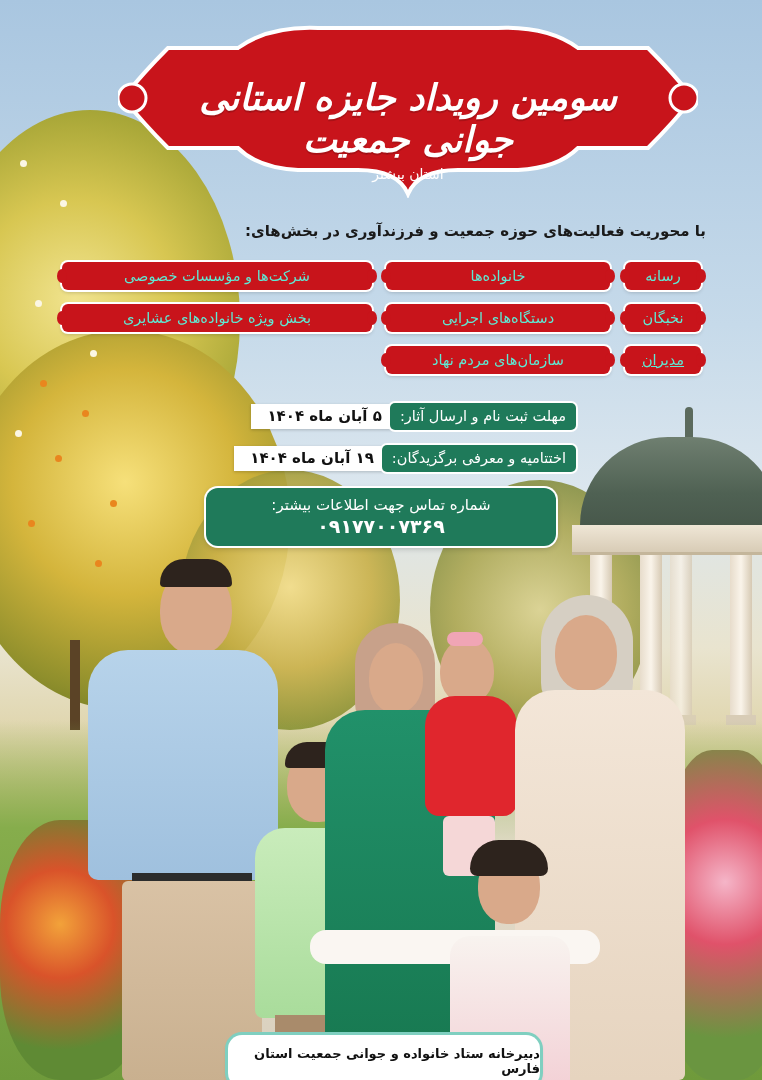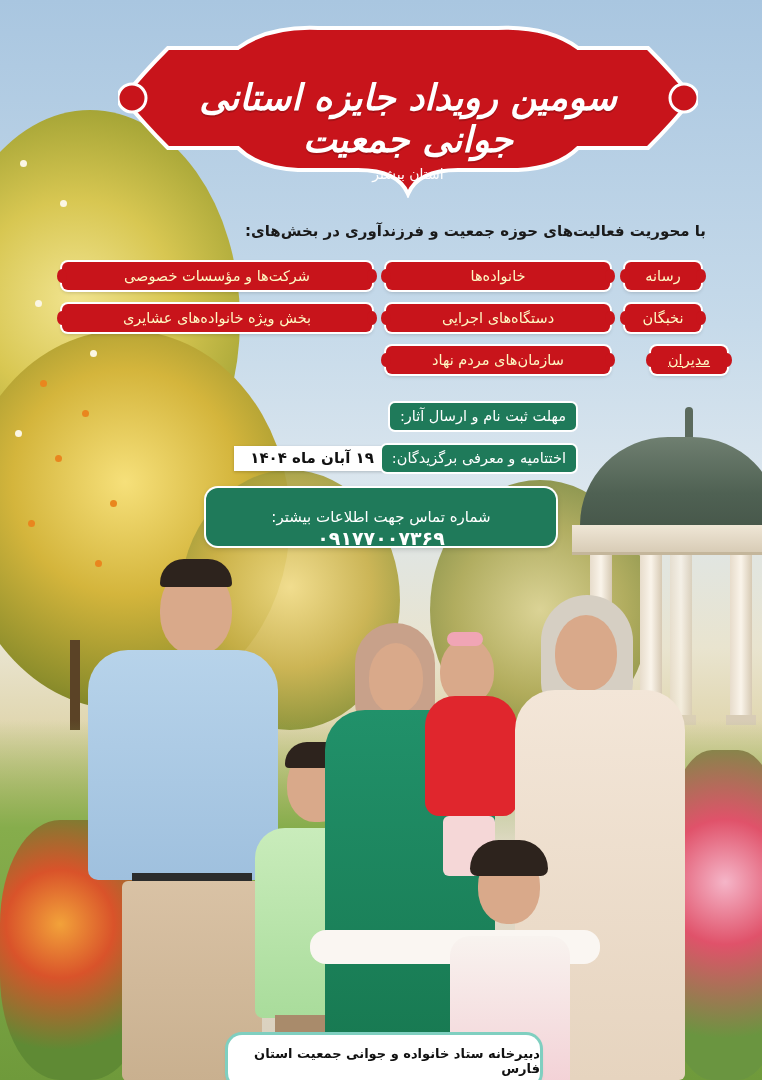--- a/index.html
+++ b/index.html
@@ -43,36 +43,36 @@
     color:#fff; font-family:"DejaVu Serif", serif; font-weight:bold; font-style:italic; font-size:36px;
     letter-spacing:-1px; text-shadow:0 2px 0 rgba(0,0,0,.15); }
   .title-sub { position:absolute; left:0; top:148px; width:580px; text-align:center; direction:rtl;
     color:#fff; font-size:14px; }
 
   
   .intro { position:absolute; right:56px; top:222px; direction:rtl; font-weight:bold; font-size:15px; color:#1a1a1a; }
 
   
   .tag { position:absolute; height:28px; display:flex; align-items:center; justify-content:center;
-    direction:rtl; color:#fef9c3; font-size:14.5px; background:#c8141b;
+    direction:rtl; color:#5eead4; font-size:14.5px; background:#c8141b;
     border-radius:6px; box-shadow:0 0 0 2px #fff, 0 2px 4px rgba(0,0,0,.25); }
   .tag::before, .tag::after { content:""; position:absolute; top:7px; width:10px; height:14px; background:#c8141b; border-radius:50%; }
   .tag::before { left:-5px; } .tag::after { right:-5px; }
 
   
   .date-row { position:absolute; height:27px; display:flex; direction:rtl; align-items:center; }
   .date-label { background:#1f7a5a; color:#fff; height:27px; line-height:27px; padding:0 10px;
     border-radius:5px; font-size:14.5px; box-shadow:0 0 0 2px #fff; position:relative; z-index:2; }
   .date-value { background:#fff; color:#111; font-weight:bold; height:25px; line-height:25px; padding:0 14px 0 16px;
     margin-right:-6px; border-radius:0 0 0 0; font-size:15px; box-shadow:0 1px 3px rgba(0,0,0,.2); }
 
   
   .contact { position:absolute; left:206px; top:488px; width:350px; height:58px; background:#1f7a5a; border-radius:12px;
     box-shadow:0 0 0 2px #fff, 0 2px 6px rgba(0,0,0,.25); text-align:center; direction:rtl; color:#fff; }
-  .contact-label { display:block; font-size:15px; margin-top:20px; }
+  .contact-label { display:block; font-size:15px; margin-top:8px; }
   .contact-phone { display:block; font-size:19px; font-weight:bold; letter-spacing:2px; margin-top:1px; }
 
   
   .person { position:absolute; }
   .head { position:absolute; border-radius:50% 50% 46% 46%; background:#d9a98a; }
   .hair { position:absolute; background:#2d231d; }
   .body { position:absolute; }
 
   
   .footer { position:absolute; left:228px; top:1035px; width:312px; height:52px; background:#fff; border-radius:14px;
@@ -179,25 +179,26 @@
   <div class="intro">با محوریت فعالیت‌های حوزه جمعیت و فرزندآوری در بخش‌های:</div>
 
   <div class="tag" style="left:625px;top:262px;width:76px;">رسانه</div>
   <div class="tag" style="left:386px;top:262px;width:224px;">خانواده‌ها</div>
   <div class="tag" style="left:62px;top:262px;width:310px;">شرکت‌ها و مؤسسات خصوصی</div>
 
   <div class="tag" style="left:625px;top:304px;width:76px;">نخبگان</div>
   <div class="tag" style="left:62px;top:304px;width:310px;">بخش ویژه خانواده‌های عشایری</div>
   <div class="tag" style="left:386px;top:304px;width:224px;">دستگاه‌های اجرایی</div>
 
-  <div class="tag" style="left:651px;top:346px;width:76px;text-decoration:underline;">مدیران</div>
+  <div class="tag" style="left:625px;top:346px;width:76px;text-decoration:underline;">مدیران</div>
   <div class="tag" style="left:386px;top:346px;width:224px;">سازمان‌های مردم نهاد</div>
 
   <div class="date-row" style="right:186px;top:403px;">
     <span class="date-label">مهلت ثبت نام و ارسال آثار:</span>
+    <span class="date-value">۵ آبان ماه ۱۴۰۴</span>
   </div>
   <div class="date-row" style="right:186px;top:445px;">
     <span class="date-label">اختتامیه و معرفی برگزیدگان:</span>
     <span class="date-value">۱۹ آبان ماه ۱۴۰۴</span>
   </div>
 
   <div class="contact">
     <span class="contact-label">شماره تماس جهت اطلاعات بیشتر:</span>
     <span class="contact-phone">۰۹۱۷۷۰۰۷۳۶۹</span>
   </div>

